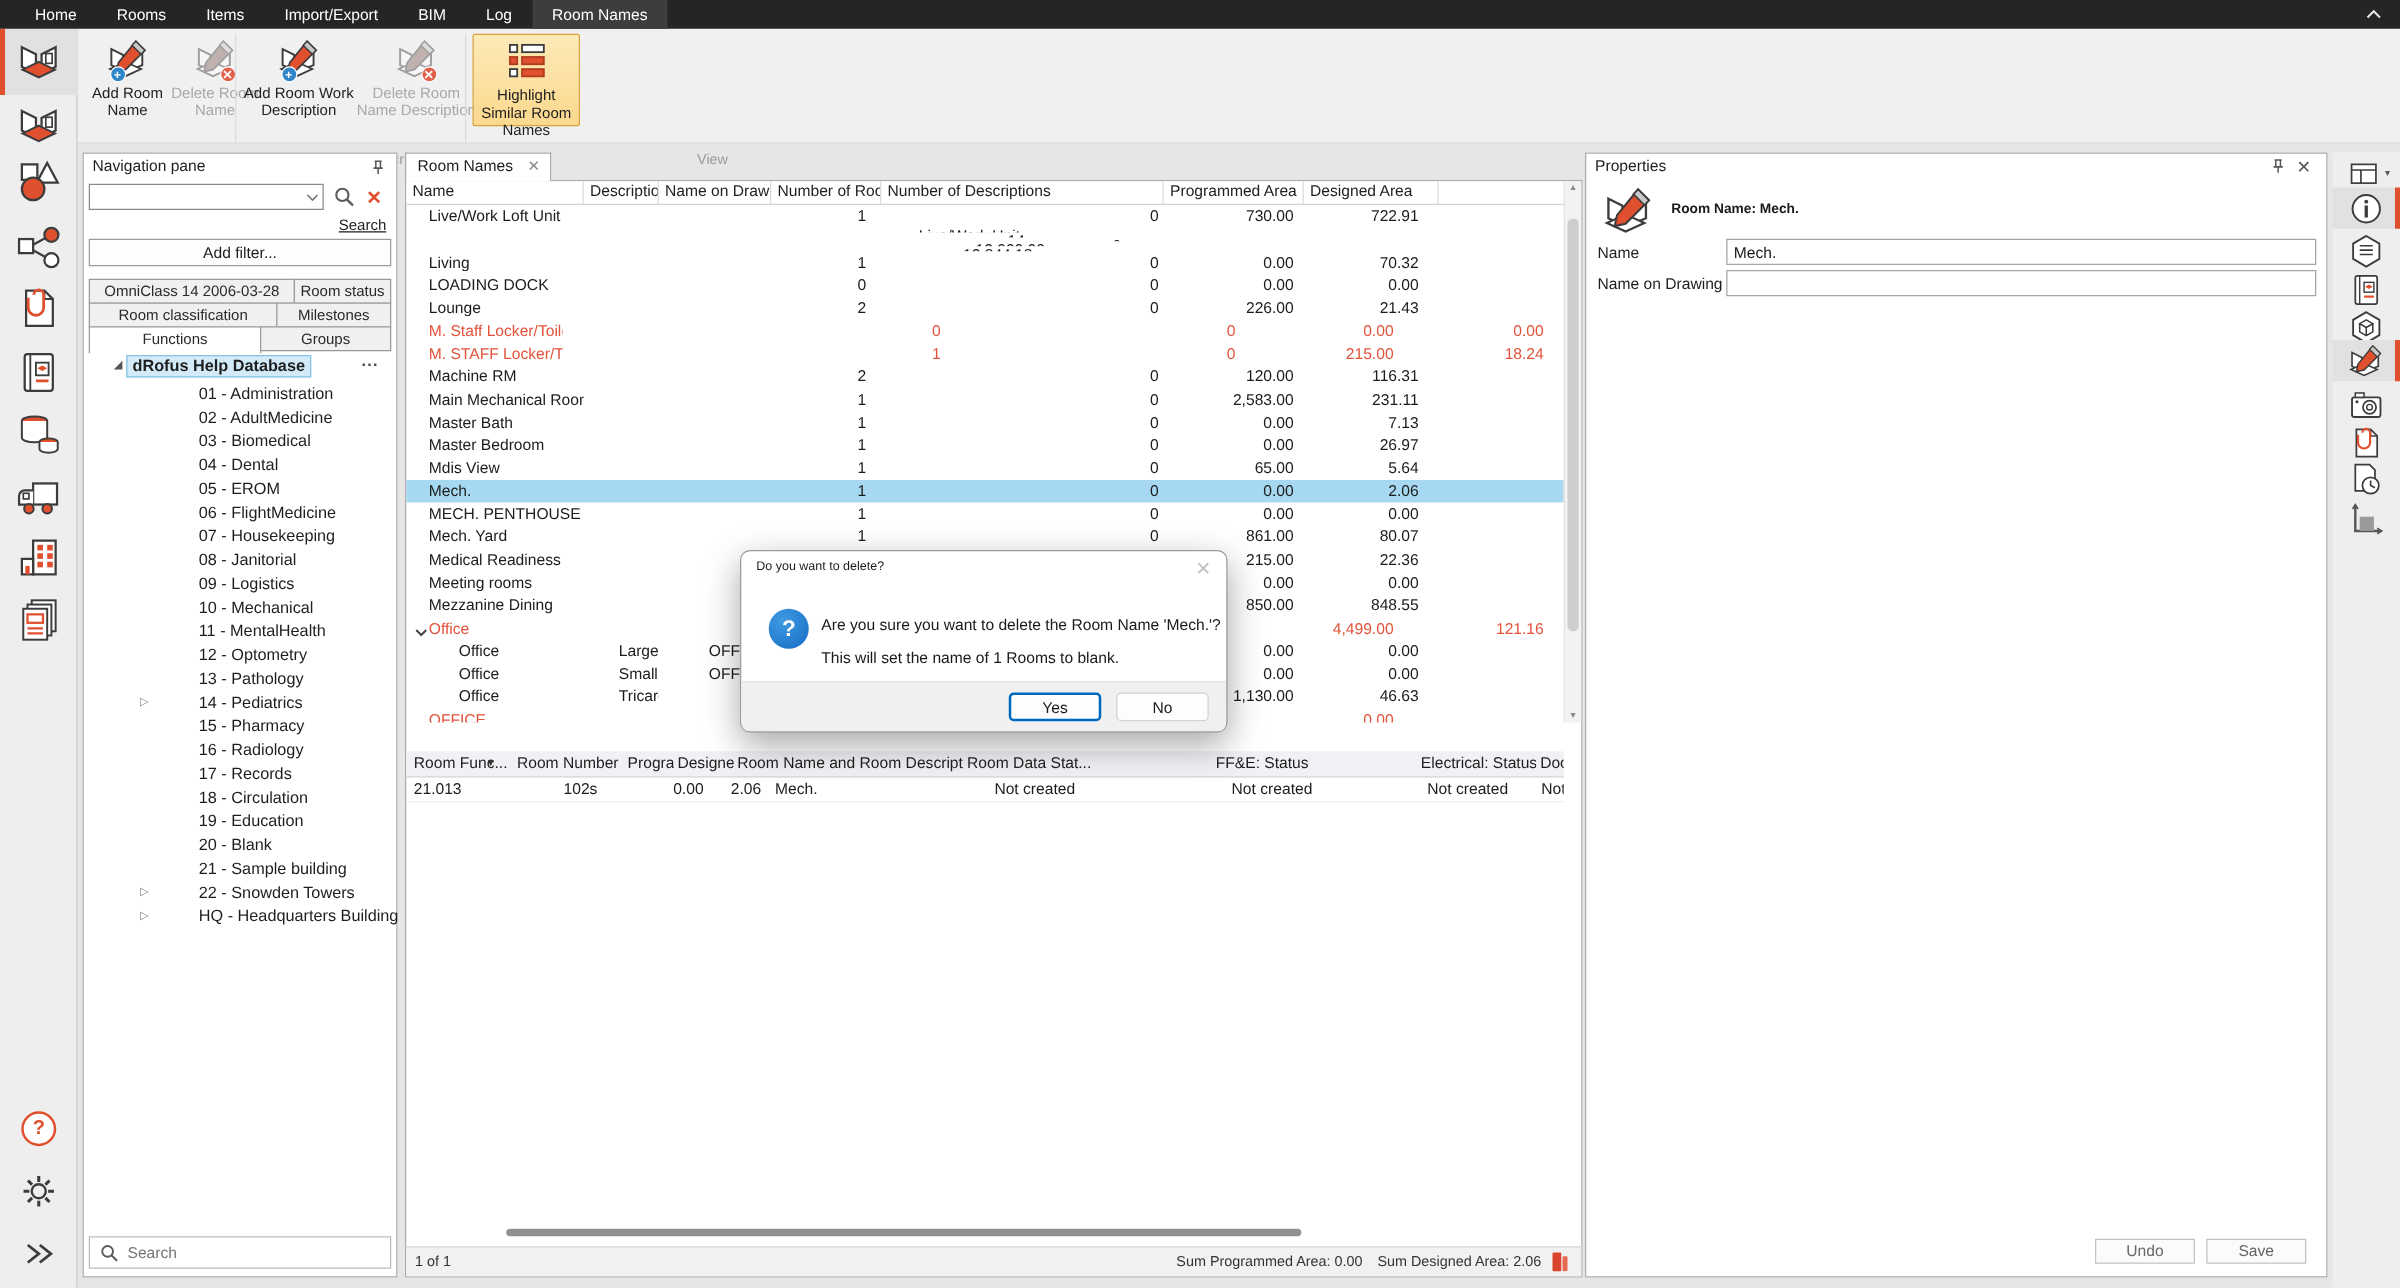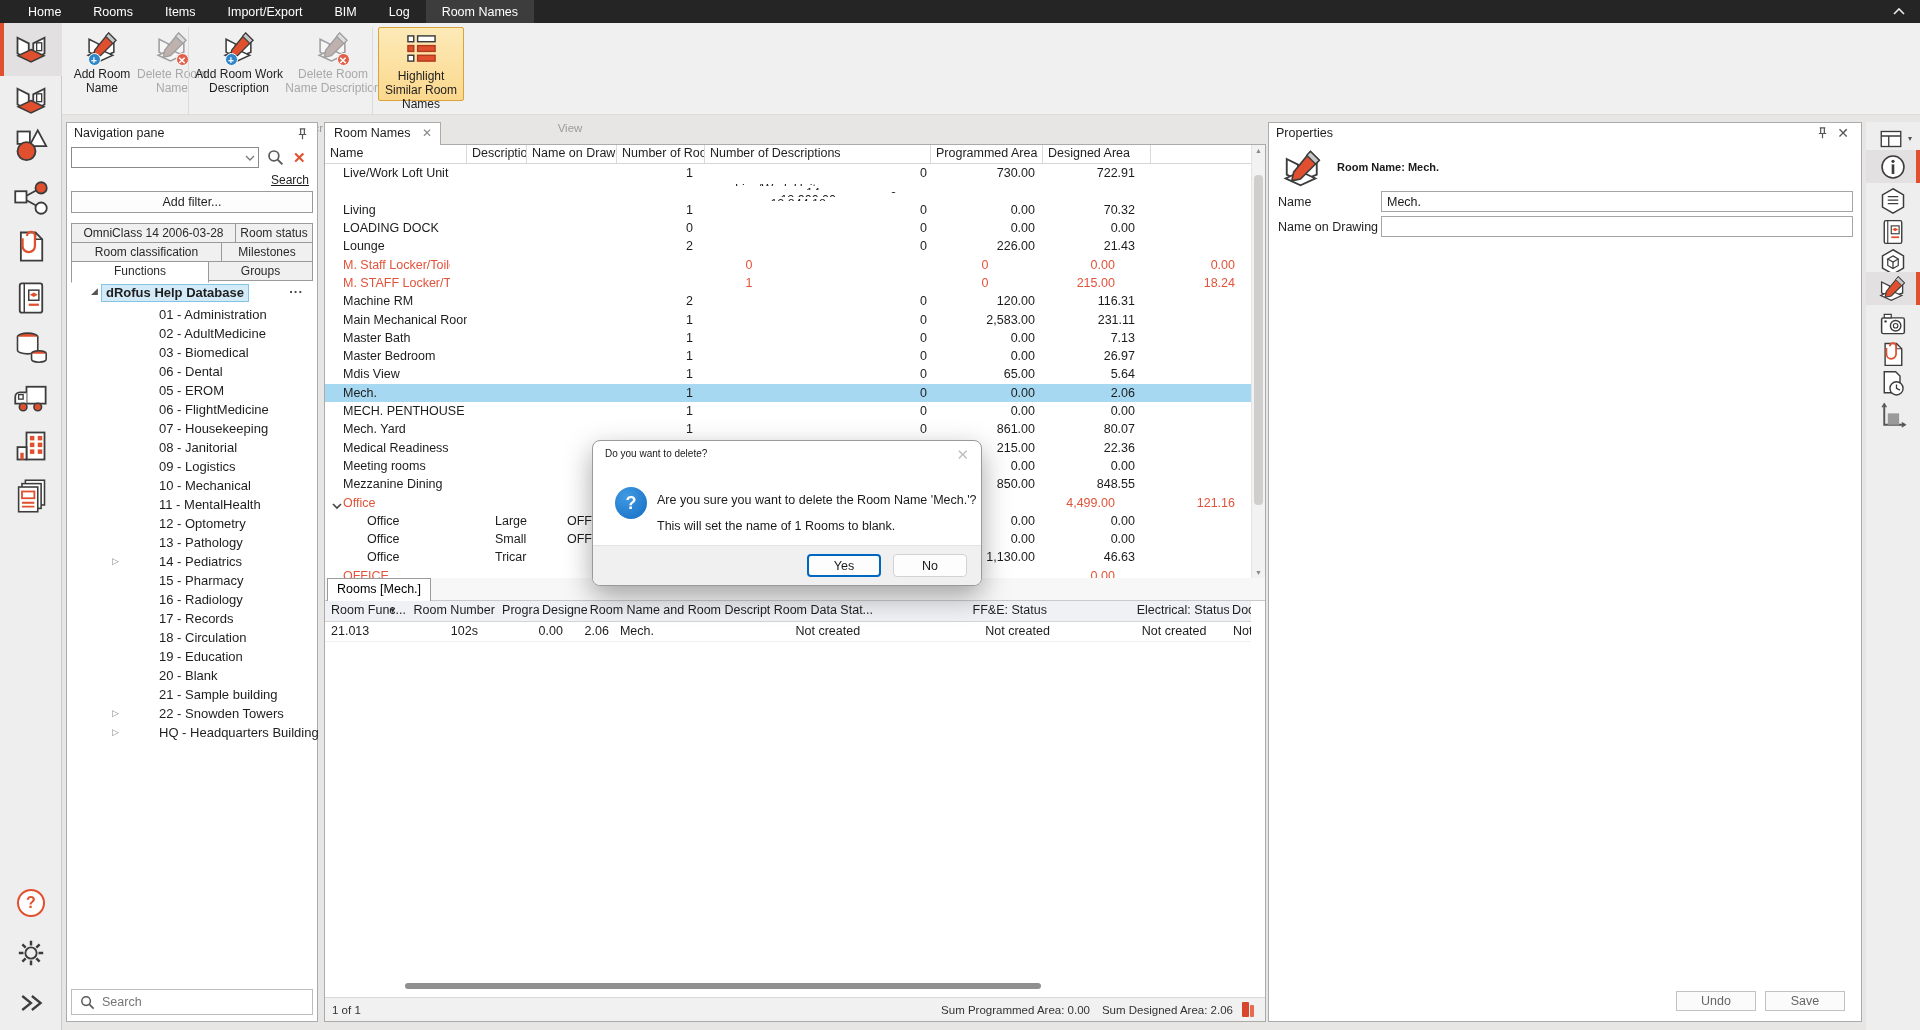--- a/index.html
+++ b/index.html
@@ -393,21 +393,21 @@
   <div class="tree">
     <div class="tree-root">
       <span class="exp">◢</span>
       <span class="lbl">dRofus Help Database</span>
       <span class="more">...</span>
     </div>
     <div>
         <div class="tree-item"><span>01 - Administration</span></div>
         <div class="tree-item"><span>02 - AdultMedicine</span></div>
         <div class="tree-item"><span>03 - Biomedical</span></div>
-        <div class="tree-item"><span>06 - Dental</span></div>
+        <div class="tree-item"><span>04 - Dental</span></div>
         <div class="tree-item"><span>05 - EROM</span></div>
         <div class="tree-item"><span>06 - FlightMedicine</span></div>
         <div class="tree-item"><span>07 - Housekeeping</span></div>
         <div class="tree-item"><span>08 - Janitorial</span></div>
         <div class="tree-item"><span>09 - Logistics</span></div>
         <div class="tree-item"><span>10 - Mechanical</span></div>
         <div class="tree-item"><span>11 - MentalHealth</span></div>
         <div class="tree-item"><span>12 - Optometry</span></div>
         <div class="tree-item"><span>13 - Pathology</span></div>
         <div class="tree-item"><span class="arr">▷</span><span>14 - Pediatrics</span></div>
@@ -659,23 +659,20 @@
             <div class="c-des"></div>
           </div>
         </div>
     </div>
     <div class="vscroll">
       <span class="a" style="top:2px">▲</span>
       <div class="thumb"></div>
       <span class="a" style="bottom:2px">▼</span>
     </div>
 
-    <div class="btab-strip">
-      <div class="btab">Rooms [Mech.]</div>
-    </div>
     <div class="bhead" id="bhead">
         <div style="width: 83px;">Room Func...<span class="sort">▼</span></div>
         <div style="width: 89px;">Room Number</div>
         <div class="num" style="width: 40px;">Progra...</div>
         <div class="num" style="width: 48px;">Designe...</div>
         <div style="width: 185px;">Room Name and Room Description</div>
         <div style="width: 200px;">Room Data Stat...</div>
         <div style="width: 165px;">FF&amp;E: Status</div>
         <div style="width: 96px;">Electrical: Status</div>
         <div style="width: 22px;">Door...</div>

